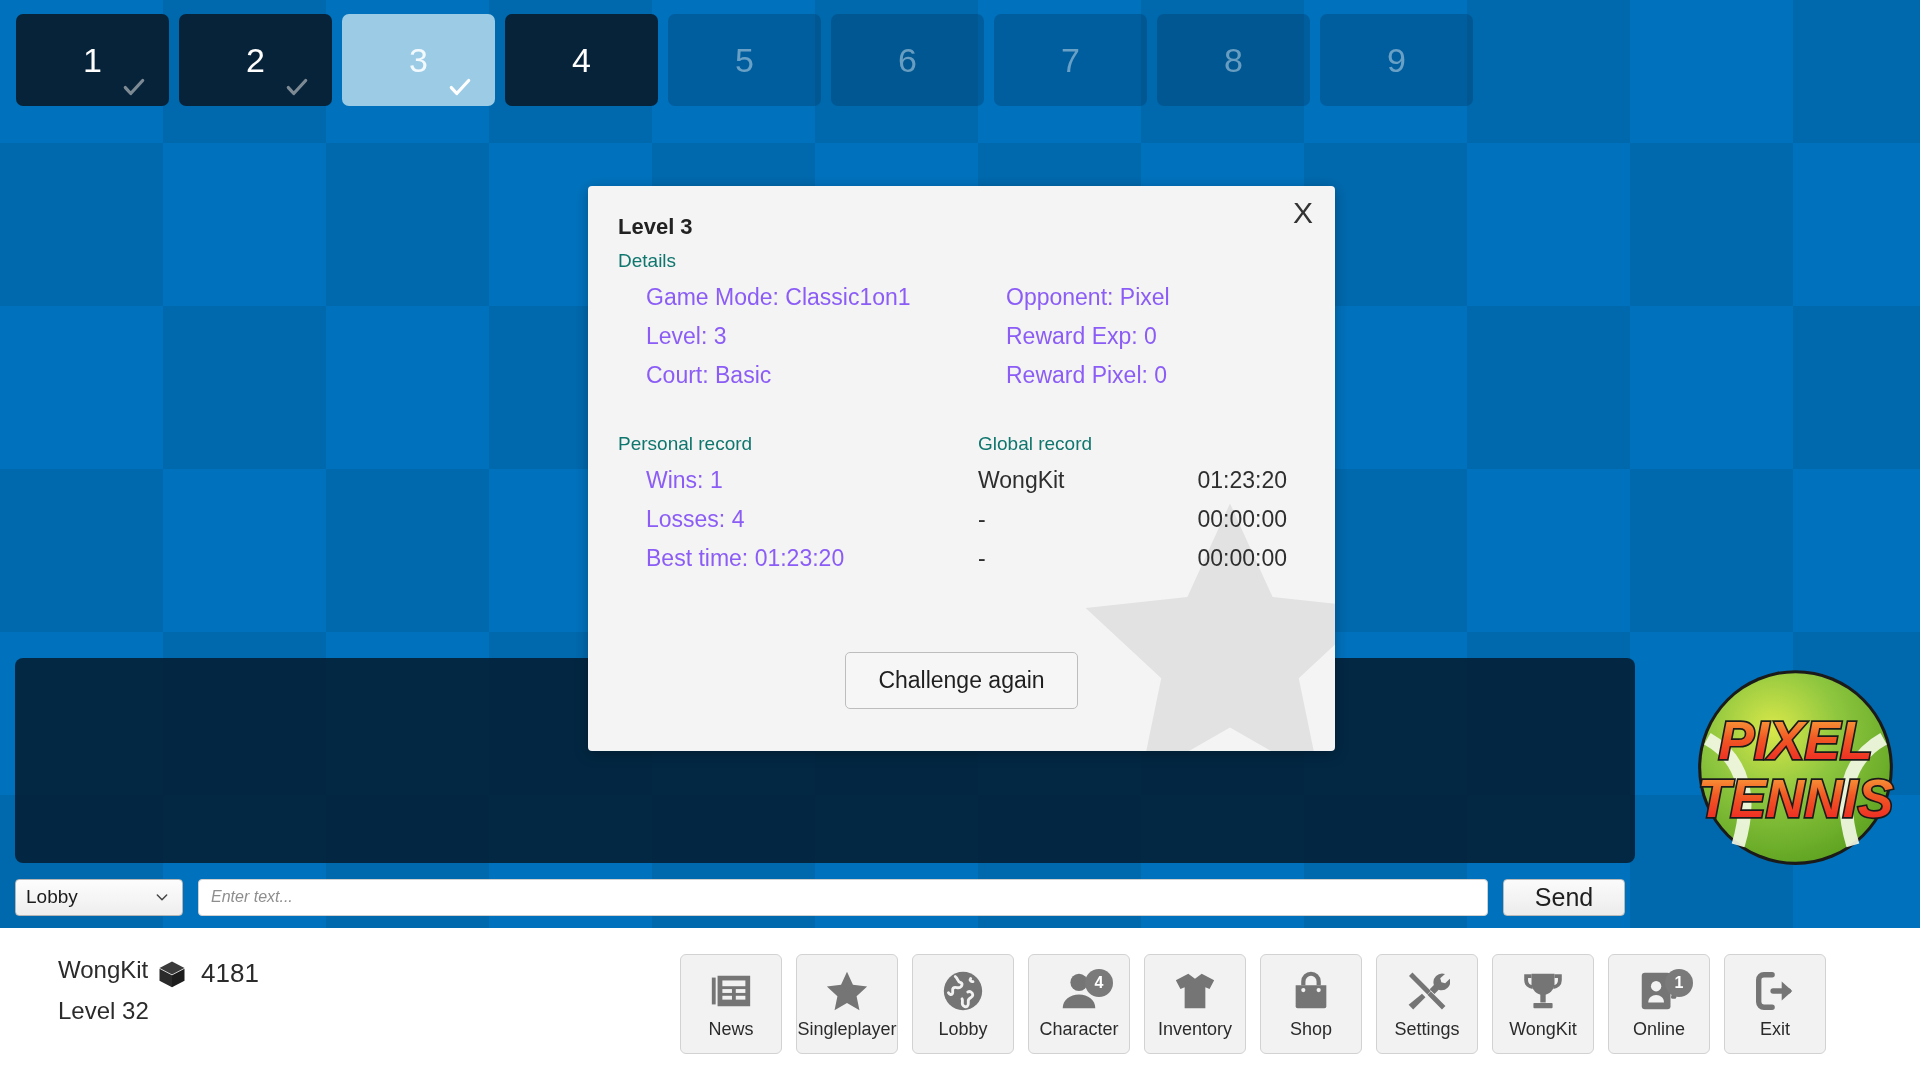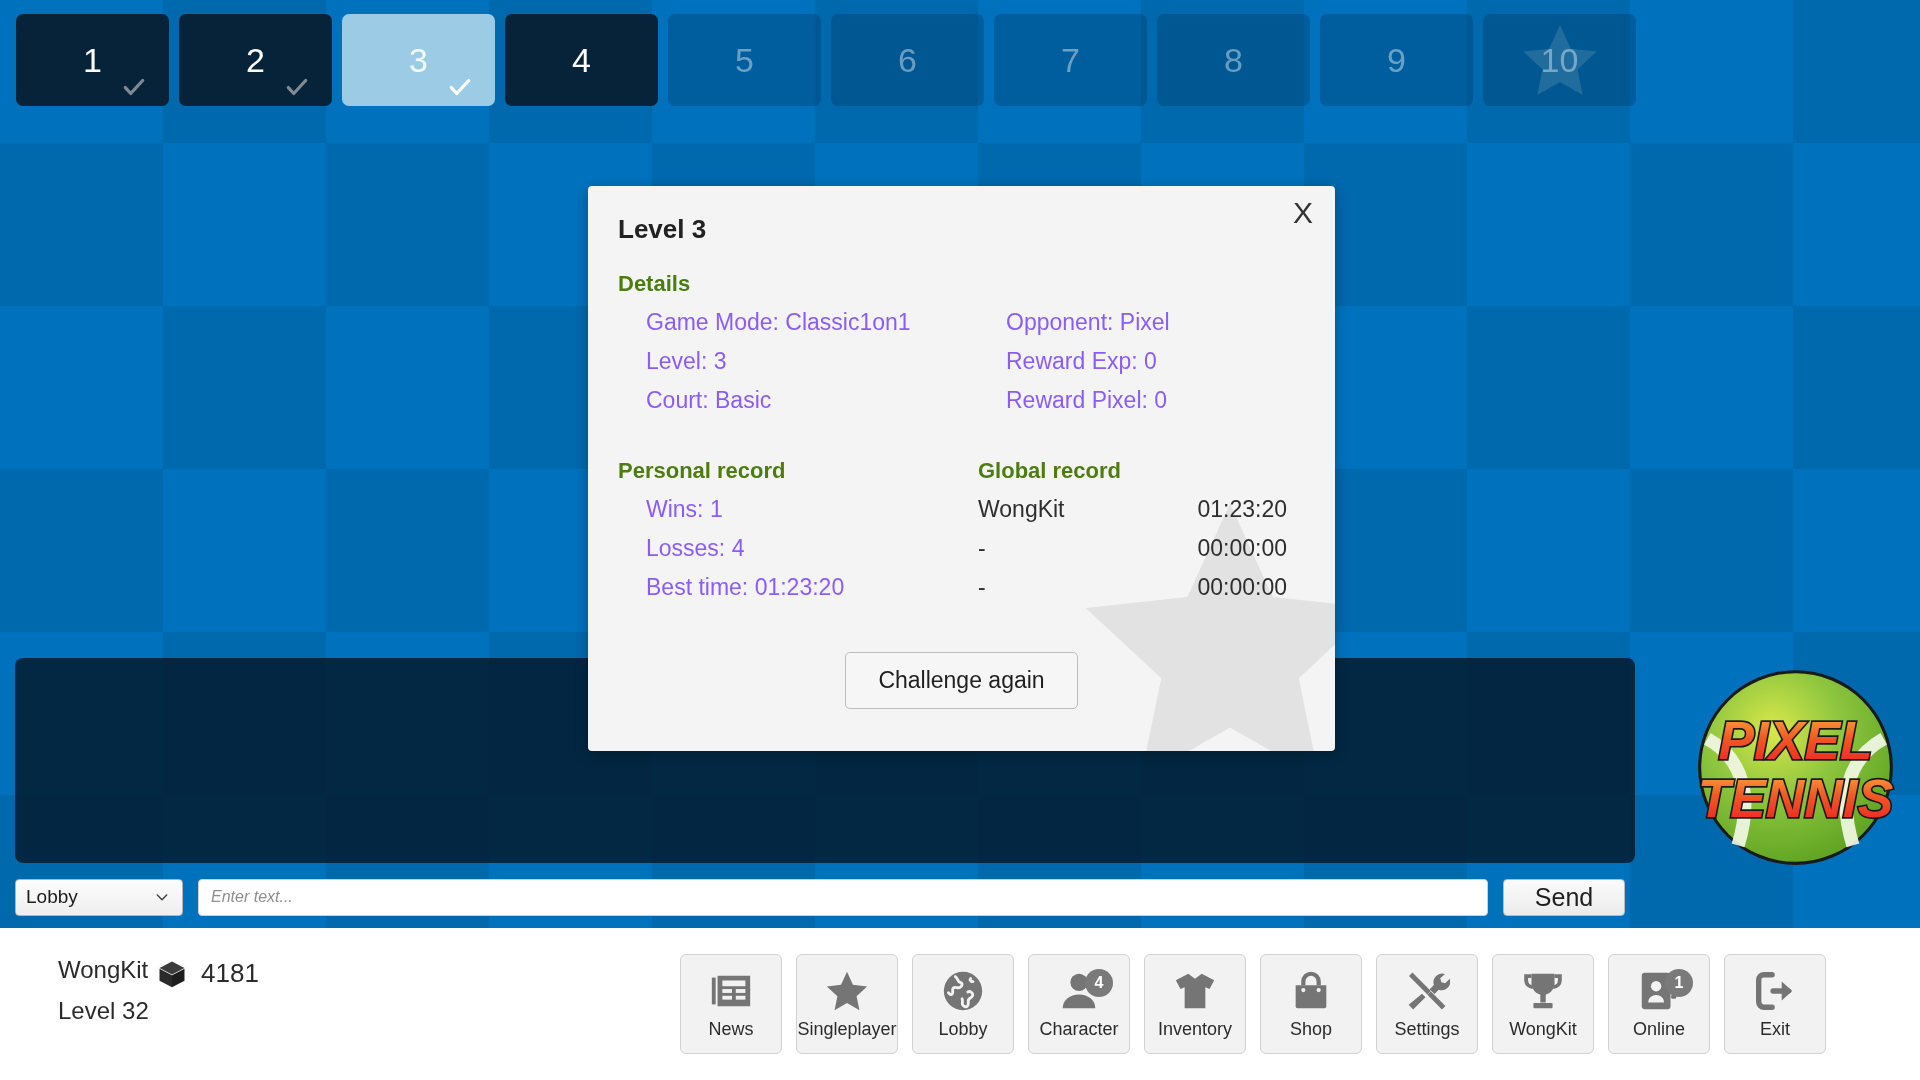--- a/index.html
+++ b/index.html
@@ -235,29 +235,29 @@
     position: absolute;
     right: 22px; top: 12px;
     font-size: 30px;
     color: #333;
     cursor: pointer;
     line-height: 1;
     z-index: 5;
     font-family: "Liberation Sans", sans-serif;
   }
   .modal-title {
-    font-size: 26px;
+    font-size: 22px;
     font-weight: bold;
     color: #222;
-    margin-bottom: 26px;
+    margin-bottom: 10px;
   }
   .sec-head {
-    font-size: 22px;
-    font-weight: bold;
-    color: #4d7c0f;
+    font-size: 19px;
+    font-weight: normal;
+    color: #0f766e;
     margin-bottom: 6px;
   }
   .two-col {
     display: flex;
   }
   .col-left { width: 360px; }
   .col-right { flex: 1; }
   .row-line {
     font-size: 23px;
     color: #8b5cf6;
@@ -347,28 +347,20 @@
     </div>
 
     <div class="level-tile locked">
       <span class="level-num">8</span>
     </div>
 
     <div class="level-tile locked">
       <span class="level-num">9</span>
     </div>
 
-    <div class="level-tile locked">
-      <span class="tile-star">
-        <svg viewBox="0 0 24 24">
-            <path d="M12 2 L15.1 8.8 L22.5 9.6 L17 14.7 L18.5 22 L12 18.3 L5.5 22 L7 14.7 L1.5 9.6 L8.9 8.8 Z" fill="#4e89ad"></path>
-          </svg>
-      </span>
-      <span class="level-num">10</span>
-    </div>
 
   </div>
 
   <div class="chat-panel"></div>
 
   <div class="chat-bar">
     <div class="chan-select">
       <span>Lobby</span>
       <span class="chev">
         <svg viewBox="0 0 24 24">

